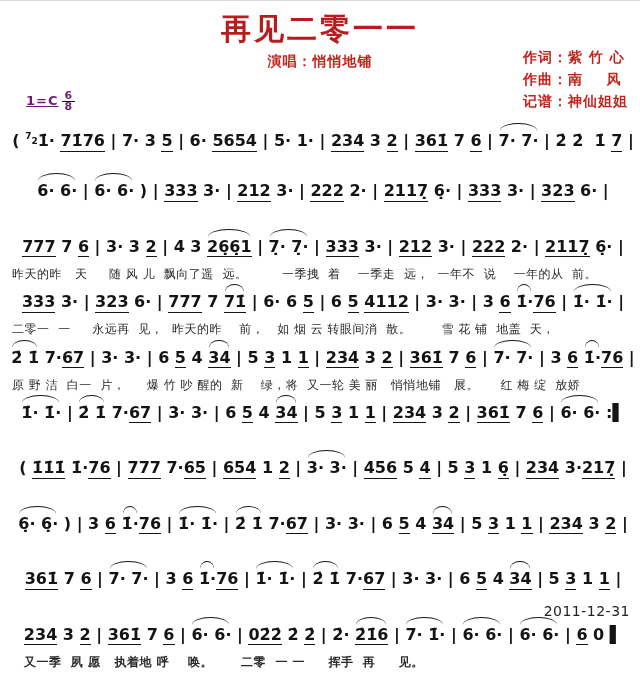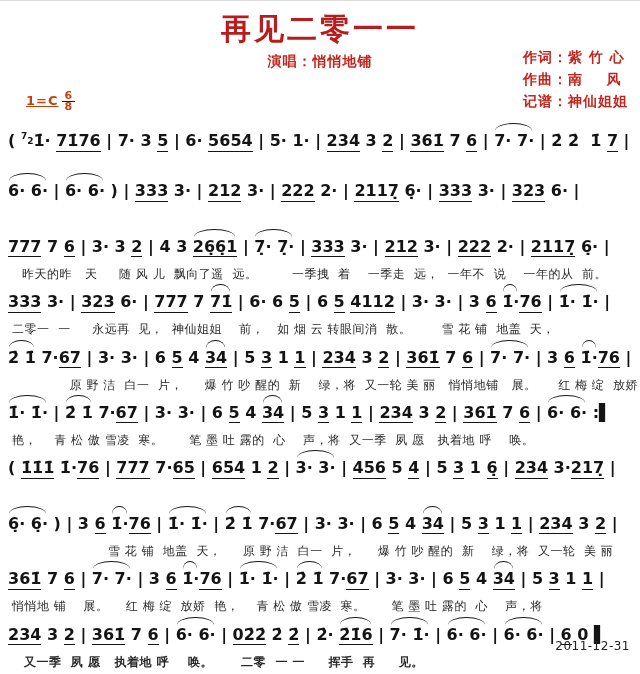--- a/index.html
+++ b/index.html
@@ -17,47 +17,47 @@
     position:absolute;top:52px;left:0;right:0;text-align:center;
     font-size:14px;font-weight:bold;color:#c2251d;letter-spacing:1px;
   }
   .credits{
     position:absolute;top:45px;right:12px;text-align:left;
     font-size:14px;font-weight:bold;color:#c2251d;line-height:22px;
     white-space:pre;letter-spacing:1px;
   }
   .keysig{
     position:absolute;top:90px;left:26px;font-size:13px;font-weight:bold;
-    color:#c2410c;letter-spacing:1px;text-decoration:underline;
+    color:#701a75;letter-spacing:1px;text-decoration:underline;
   }
   .frac{display:inline-block;vertical-align:middle;text-align:center;
     font-size:11px;line-height:10px;margin-left:4px;font-weight:bold;}
   .frac .top{border-bottom:1px solid #161616;padding:0 2px;display:block;}
   .frac .bot{display:block;}
   .score{position:absolute;left:8px;top:116px;right:2px;}
   .sys{height:55.4px;}
   .notes{
     font-family:"DejaVu Sans",sans-serif;font-weight:bold;font-size:16px;
-    white-space:pre;color:#141414;height:29px;padding-top:9px;line-height:20px;
+    white-space:pre;color:#141414;height:29px;padding-top:9px;line-height:20px;text-align:center;
   }
   .notes span{position:relative;}
   .u{border-bottom:1.6px solid #141414;padding-bottom:0.5px;}
   .arc::before{
     content:"";position:absolute;left:1px;right:2px;top:-8px;height:7px;
     border-top:1.6px solid #141414;
     border-radius:50% 50% 0 0 / 100% 100% 0 0;
   }
   .g{font-size:9px;vertical-align:7px;}
   .gl{font-size:9px;vertical-align:2px;}
   .lyr{
     font-family:"DejaVu Sans",sans-serif;font-size:12px;color:#2a2a2a;
     white-space:pre;height:17px;line-height:16px;letter-spacing:0.5px;
   }
   .date{
-    position:absolute;right:10px;top:638px;font-size:12px;color:#222;
+    position:absolute;right:10px;top:602px;font-size:14px;color:#222;
     letter-spacing:0.5px;
   }
 </style>
 </head>
 <body>
 
 <div class="title">再见二零一一</div>
 <div class="singer">演唱：悄悄地铺</div>
 <div class="credits"><span>作词：紫 竹 心</span>
 <span>作曲：南    风</span>
@@ -70,45 +70,42 @@
 <div class="score">
     <div class="sys">
       <div class="notes"><span>( </span><span class="g">7</span><span class="gl">2</span><span>1̇· </span><span class="u">71̇76</span><span> | 7· 3 </span><span class="u">5</span><span> | 6· </span><span class="u">5654</span><span> | 5· 1· | </span><span class="u">234</span><span> 3 </span><span class="u">2</span><span> | </span><span class="u">361̇</span><span> 7 </span><span class="u">6</span><span> | </span><span class="arc">7· 7·</span><span> | 2̇ 2̇  1̇ </span><span class="u">7</span><span> |</span></div>
       <div class="lyr" style="padding-left: 0px;"></div>
     </div>
     <div class="sys">
       <div class="notes"><span class="arc">6· 6·</span><span> | </span><span class="arc">6· 6·</span><span> ) | </span><span class="u">333</span><span> 3· | </span><span class="u">212</span><span> 3· | </span><span class="u">222</span><span> 2· | </span><span class="u">2117̣</span><span> 6̣· | </span><span class="u">333</span><span> 3· | </span><span class="u">323</span><span> 6· |</span></div>
     </div>
     <div class="sys">
       <div class="notes"><span class="u">777</span><span> 7 </span><span class="u">6</span><span> | 3· 3 </span><span class="u">2</span><span> | 4 3 </span><span class="u arc">26̣6̣1</span><span> | </span><span class="arc">7̣· 7̣·</span><span> | </span><span class="u">333</span><span> 3· | </span><span class="u">212</span><span> 3· | </span><span class="u">222</span><span> 2· | </span><span class="u">2117̣</span><span> 6̣· |</span></div>
-      <div class="lyr" style="padding-left: 4px; margin-left: 10px;">昨天的昨   天     随 风 儿  飘向了遥  远。        一季拽  着    一季走  远，  一年不  说    一年的从  前。</div>
+      <div class="lyr" style="padding-left: 4px;">昨天的昨   天     随 风 儿  飘向了遥  远。        一季拽  着    一季走  远，  一年不  说    一年的从  前。</div>
     </div>
     <div class="sys">
       <div class="notes"><span class="u">333</span><span> 3· | </span><span class="u">323</span><span> 6· | </span><span class="u">777</span><span> 7 </span><span class="u arc">71̇</span><span> | 6· 6 </span><span class="u">5</span><span> | 6 </span><span class="u">5</span><span> </span><span class="u">4112</span><span> | 3· 3· | 3 </span><span class="u">6</span><span> </span><span class="arc">1̇·</span><span class="u">76</span><span> | </span><span class="arc">1̇· 1̇·</span><span> |</span></div>
-      <div class="lyr" style="padding-left: 4px;">二零一  一     永远再  见，  神仙姐姐    前，   如 烟 云 转眼间消  散。       雪 花 铺  地盖  天，</div>
+      <div class="lyr" style="padding-left: 4px;">二零一  一     永远再  见，  昨天的昨    前，   如 烟 云 转眼间消  散。       雪 花 铺  地盖  天，</div>
     </div>
     <div class="sys">
       <div class="notes"><span class="arc">2̇ 1̇</span><span> 7·</span><span class="u">67</span><span> | 3· 3· | 6 </span><span class="u">5</span><span> 4 </span><span class="u arc">34</span><span> | 5 </span><span class="u">3</span><span> 1 </span><span class="u">1</span><span> | </span><span class="u">234</span><span> 3 </span><span class="u">2</span><span> | </span><span class="u">361̇</span><span> 7 </span><span class="u">6</span><span> | </span><span class="arc">7· 7·</span><span> | 3 </span><span class="u">6</span><span> </span><span class="arc">1̇·</span><span class="u">76</span><span> |</span></div>
-      <div class="lyr" style="padding-left: 4px; text-align: right;">原 野 洁  白一  片，     爆 竹 吵 醒的  新    绿，将  又一轮 美 丽   悄悄地铺   展。     红 梅 绽  放娇</div>
+      <div class="lyr" style="padding-left: 4px;">原 野 洁  白一  片，     爆 竹 吵 醒的  新    绿，将  又一轮 美 丽   悄悄地铺   展。     红 梅 绽  放娇</div>
     </div>
     <div class="sys">
       <div class="notes"><span class="arc">1̇· 1̇·</span><span> | </span><span class="arc">2̇ 1̇</span><span> 7·</span><span class="u">67</span><span> | 3· 3· | 6 </span><span class="u">5</span><span> 4 </span><span class="u arc">34</span><span> | 5 </span><span class="u">3</span><span> 1 </span><span class="u">1</span><span> | </span><span class="u">234</span><span> 3 </span><span class="u">2</span><span> | </span><span class="u">361̇</span><span> 7 </span><span class="u">6</span><span> | </span><span class="arc">6· 6·</span><span> :▌</span></div>
-      <div class="lyr" style="padding-left: 4px;">艳，    青 松 傲 雪凌  寒。      笔 墨 吐 露的  心    声，将  又一季  夙 愿   执着地 呼    唤。</div>
     </div>
     <div class="sys">
       <div class="notes"><span>( </span><span class="u">1̇1̇1̇</span><span> 1̇·</span><span class="u">76</span><span> | </span><span class="u">777</span><span> 7·</span><span class="u">65</span><span> | </span><span class="u">654</span><span> 1 </span><span class="u">2</span><span> | </span><span class="arc">3· 3·</span><span> | </span><span class="u">456</span><span> 5 </span><span class="u">4</span><span> | 5 </span><span class="u">3</span><span> 1 </span><span class="u">6̣</span><span> | </span><span class="u">234</span><span> 3·</span><span class="u">217̣</span><span> |</span></div>
       <div class="lyr" style="padding-left: 0px;"></div>
     </div>
     <div class="sys">
       <div class="notes"><span class="arc">6̣· 6̣·</span><span> ) | 3 </span><span class="u">6</span><span> </span><span class="arc">1̇·</span><span class="u">76</span><span> | </span><span class="arc">1̇· 1̇·</span><span> | </span><span class="arc">2̇ 1̇</span><span> 7·</span><span class="u">67</span><span> | 3· 3· | 6 </span><span class="u">5</span><span> 4 </span><span class="u arc">34</span><span> | 5 </span><span class="u">3</span><span> 1 </span><span class="u">1</span><span> | </span><span class="u">234</span><span> 3 </span><span class="u">2</span><span> |</span></div>
-      <div class="lyr" style="padding-left: 100px;">雪 花 铺  地盖  天，     原 野 洁  白一  片，     爆 竹 吵 醒的  新    绿，将  又一轮  美 丽</div>
     </div>
     <div class="sys">
       <div class="notes"><span class="u">361̇</span><span> 7 </span><span class="u">6</span><span> | </span><span class="arc">7· 7·</span><span> | 3 </span><span class="u">6</span><span> </span><span class="arc">1̇·</span><span class="u">76</span><span> | </span><span class="arc">1̇· 1̇·</span><span> | </span><span class="arc">2̇ 1̇</span><span> 7·</span><span class="u">67</span><span> | 3· 3· | 6 </span><span class="u">5</span><span> 4 </span><span class="u arc">34</span><span> | 5 </span><span class="u">3</span><span> 1 </span><span class="u">1</span><span> |</span></div>
-      <div class="lyr" style="padding-left: 4px;">悄悄地 铺    展。    红 梅 绽  放娇  艳，    青 松 傲 雪凌  寒。      笔 墨 吐 露的  心    声，将</div>
     </div>
     <div class="sys">
       <div class="notes"><span class="u">234</span><span> 3 </span><span class="u">2</span><span> | </span><span class="u">361̇</span><span> 7 </span><span class="u">6</span><span> | </span><span class="arc">6· 6·</span><span> | </span><span class="u">02̇2̇</span><span> 2̇ </span><span class="u">2̇</span><span> | 2̇· </span><span class="u arc">2̇1̇6</span><span> | </span><span class="arc">7· 1̇·</span><span> | </span><span class="arc">6· 6·</span><span> | </span><span class="arc">6· 6·</span><span> | </span><span class="u">6</span><span> 0 ▌</span></div>
       <div class="lyr" style="padding-left: 16px; font-weight: bold;">又一季  夙 愿   执着地 呼    唤。      二零  一 一     挥手  再     见。</div>
     </div>
   </div>
 
 <div class="date">2011-12-31</div>
 
 </body></html>

